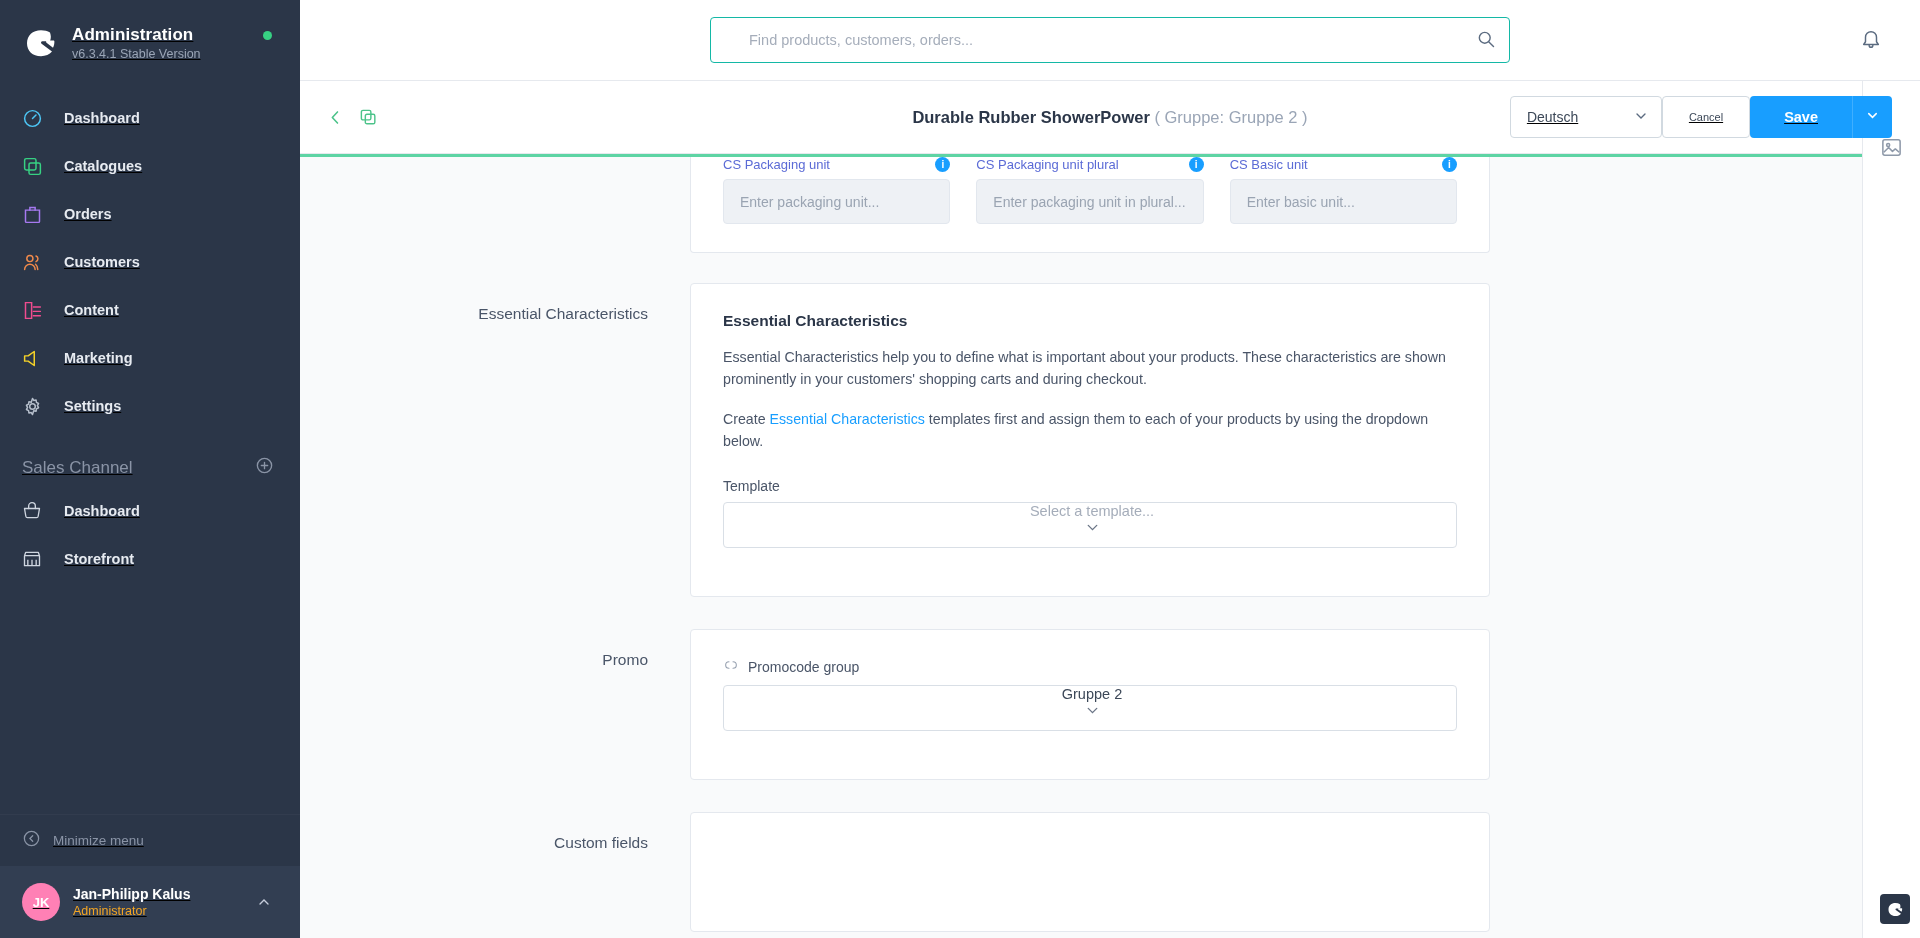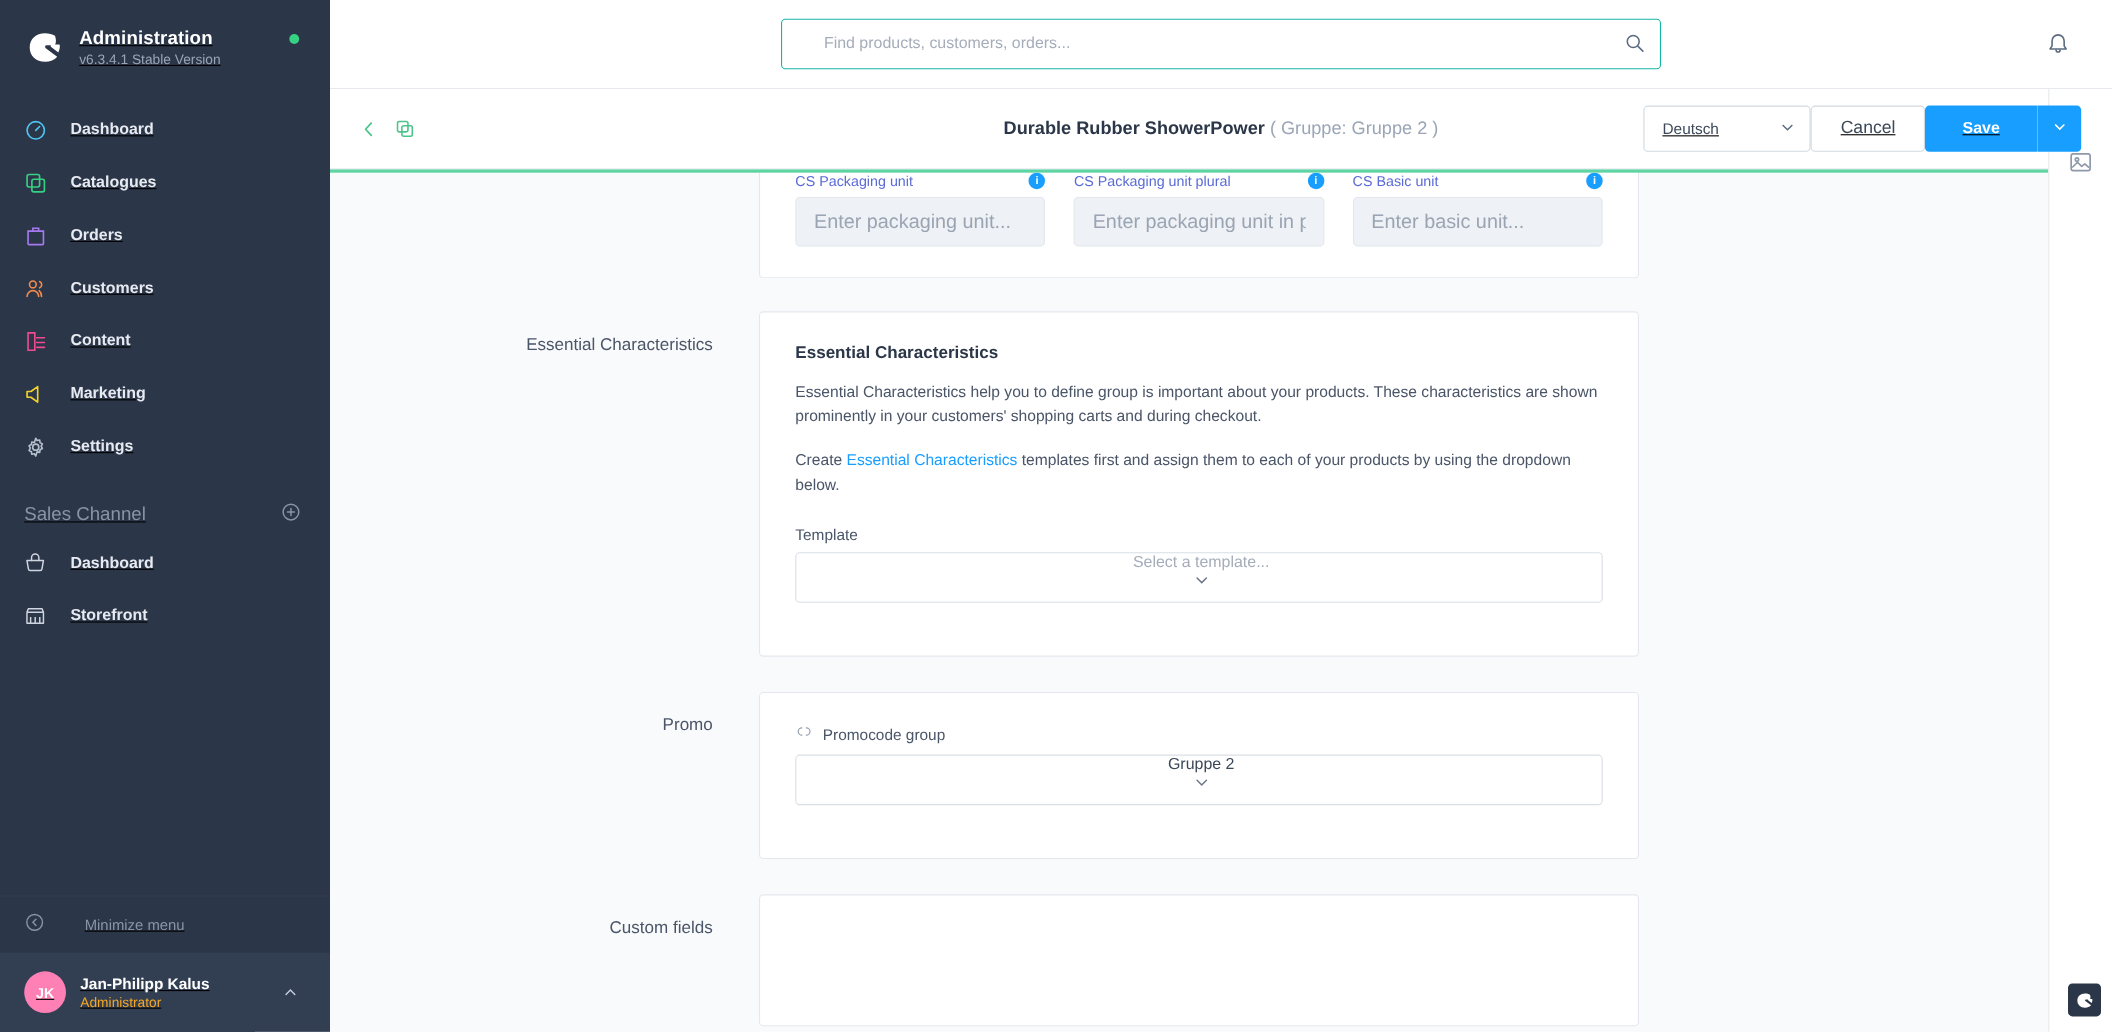--- a/index.html
+++ b/index.html
@@ -38,21 +38,21 @@
   .sb-section {
     display: flex; align-items: center; justify-content: space-between;
     padding: 26px 26px 8px 22px;
   }
   .sb-section-title { color: #8a94a6; font-size: 17px; }
   .sb-plus { cursor: pointer; }
 
   .sb-spacer { flex: 1 1 auto; }
   .sb-minimize {
     display: flex; align-items: center; height: 52px; padding: 0 22px;
-    cursor: pointer; border-top: 1px solid #323c4e; gap: 24px;
+    cursor: pointer; border-top: 1px solid #323c4e;
   }
   .sb-minimize .lbl { color: #8a94a6; font-size: 13.5px; margin-left: 12px; }
 
   .sb-user {
     display: flex; align-items: center; height: 72px;
     padding: 0 22px; background: #323e52; cursor: pointer;
     position: relative;
   }
   .avatar {
     width: 38px; height: 38px; border-radius: 50%;
@@ -100,21 +100,21 @@
 
   .lang-select {
     width: 152px; height: 42px; border: 1px solid #d1d9e0; border-radius: 4px;
     background: #ffffff; display: flex; align-items: center; padding: 0 12px 0 16px;
     cursor: pointer; justify-content: space-between;
   }
   .lang-select span { font-size: 14px; color: #3c4858; }
 
   .btn-cancel {
     height: 42px; padding: 0 26px; border: 1px solid #d1d9e0; border-radius: 4px;
-    background: #ffffff; color: #3c4858; font-size: 16px; cursor: pointer;
+    background: #ffffff; color: #3c4858; font-size: 11px; cursor: pointer;
     font-family: "Liberation Sans", sans-serif;
   }
   .save-group { display: flex; }
   .btn-save {
     height: 42px; padding: 0 34px; border: none; border-radius: 4px 0 0 4px;
     background: #189eff; color: #ffffff; font-size: 14.5px; font-weight: bold;
     cursor: pointer; font-family: "Liberation Sans", sans-serif;
   }
   .btn-save-caret {
     height: 42px; width: 40px; border: none; border-left: 1px solid #3fafff;
@@ -145,21 +145,21 @@
   .unit-col { flex: 1 1 0; }
   .unit-label-row { display: flex; align-items: center; justify-content: space-between; margin-bottom: 7px; }
   .unit-label { color: #5b6bd6; font-size: 13px; white-space: nowrap; overflow: hidden; }
   .info-badge {
     width: 15px; height: 15px; border-radius: 50%; background: #189eff;
     color: #fff; font-size: 10px; font-weight: bold;
     display: flex; align-items: center; justify-content: center; flex: 0 0 15px;
   }
   .unit-input {
     width: 100%; height: 45px; background: #eef1f5; border: 1px solid #e2e7ee;
-    border-radius: 4px; padding: 4px 16px; font-size: 18px; color: #b91c1c;
+    border-radius: 4px; padding: 4px 16px; font-size: 14px; color: #b91c1c;
     font-family: "Liberation Sans", sans-serif; outline: none;
   }
   .unit-input::placeholder { color: #9aa4b2; }
 
   .card-h { color: #2b3648; font-size: 15.5px; font-weight: bold; margin-bottom: 16px; }
   .card-p { color: #4a5568; font-size: 14.2px; line-height: 1.55; margin-bottom: 18px; }
   .card-p.last { margin-bottom: 26px; }
   .link { color: #189eff; cursor: pointer; }
 
   .field-label { color: #4a5568; font-size: 14px; margin-bottom: 8px; display: block; }
@@ -447,21 +447,21 @@
               </div>
 
             </div>
           </div>
         </div>
 
         <div class="row" style="margin-top:30px;">
           <div class="row-label">Essential Characteristics</div>
           <div class="card card-pad-b">
             <div class="card-h">Essential Characteristics</div>
-            <div class="card-p">Essential Characteristics help you to define group is important about your products. These characteristics are shown prominently in your customers' shopping carts and during checkout.</div>
+            <div class="card-p">Essential Characteristics help you to define what is important about your products. These characteristics are shown prominently in your customers' shopping carts and during checkout.</div>
             <div class="card-p last"><span>Create </span><span class="link">Essential Characteristics</span><span> templates first and assign them to each of your products by using the dropdown below.</span></div>
             <label class="field-label">Template</label>
             <div class="select-box">
               <span class="ph">Select a template...</span>
               <span>
                 <svg width="17" height="17" viewBox="0 0 24 24" fill="none" stroke="#6b7687" stroke-width="1.9">
                   <path d="M6 9l6 6 6-6" stroke-linecap="round"></path>
                 </svg>
               </span>
             </div>

